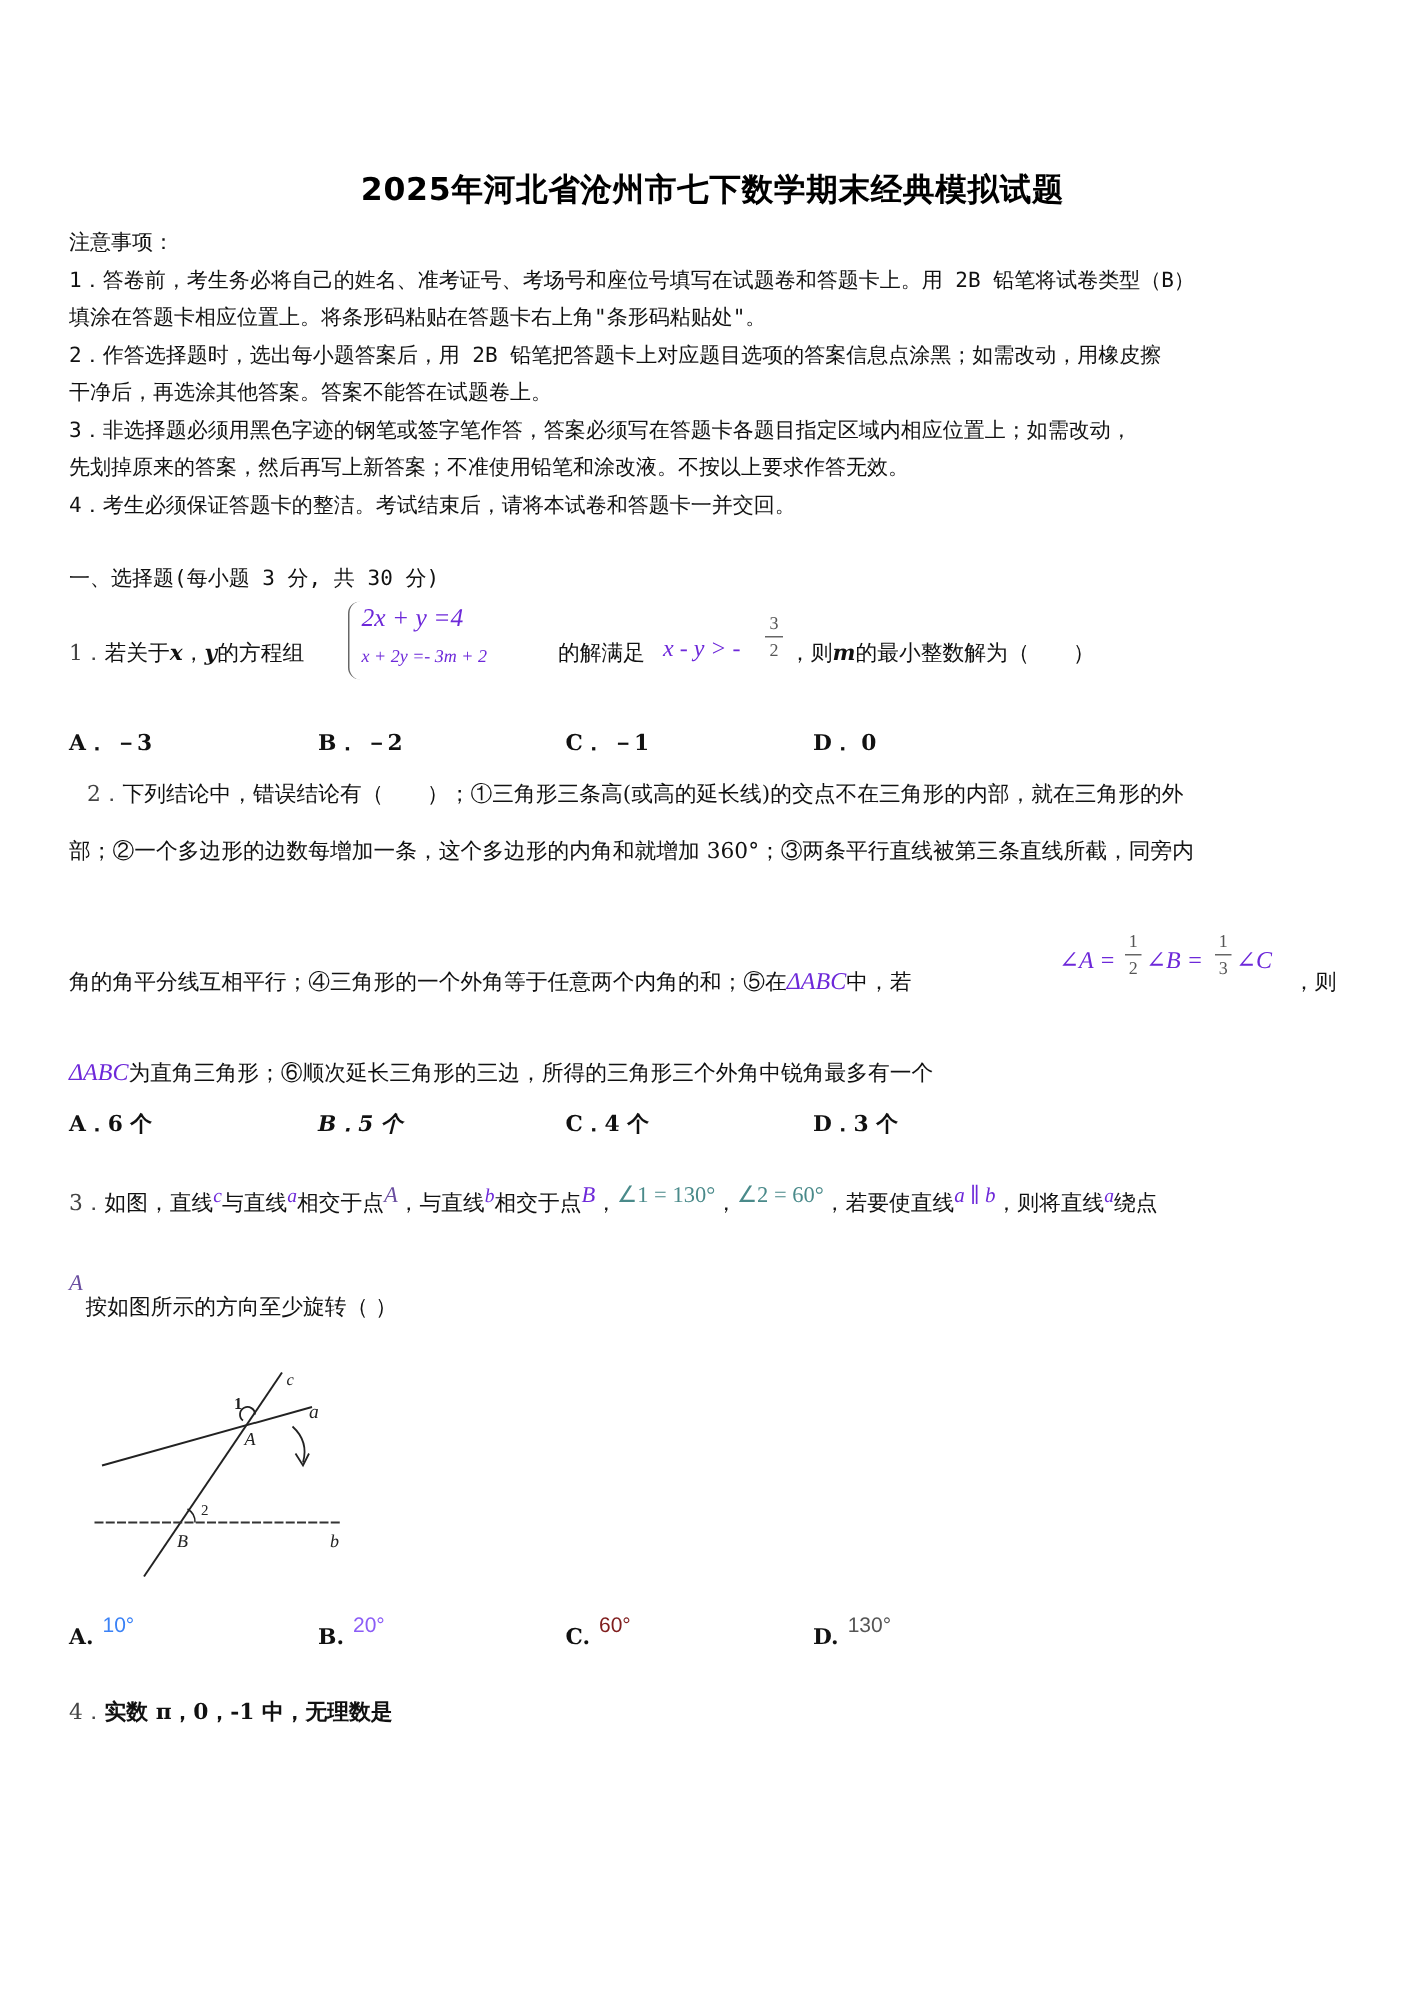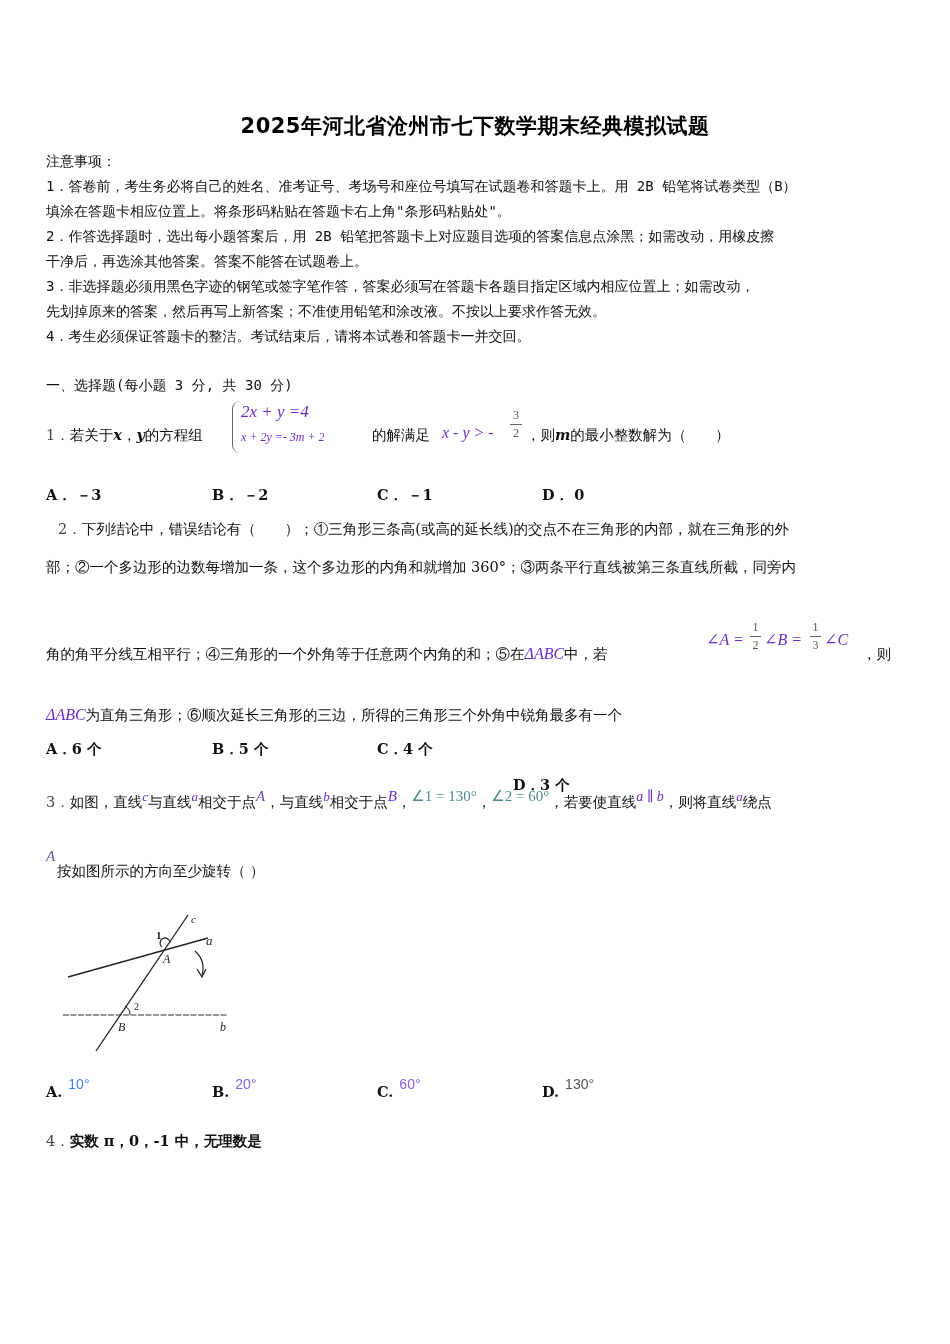--- a/index.html
+++ b/index.html
@@ -91,23 +91,23 @@
   <span>1</span><span class="bar"></span><span>3</span>
 </div>
 <div class="line math" style="left:824px; top:630px;">∠C</div>
 <div class="line" style="left:862px; top:645px;">，则</div>
 <div class="line" style="top:706px;">
   <span class="math">ΔABC</span><span>为直角三角形；⑥顺次延长三角形的三边，所得的三角形三个外角中锐角最多有一个</span>
 </div>
 
 <div class="options" style="top:740px;">
   <span class="opt" style="left:0;"><span>A．</span><span>6 个</span></span>
-  <span class="opt" style="left:166px;"><span>B．</span><span>5 个</span></span>
+  <span class="opt" style="left:166px;font-style:italic;"><span>B．</span><span>5 个</span></span>
   <span class="opt" style="left:331px;"><span>C．</span><span>4 个</span></span>
-  <span class="opt" style="left:467px;margin-top:36px;"><span>D．</span><span>3 个</span></span>
+  <span class="opt" style="left:496px;"><span>D．</span><span>3 个</span></span>
 </div>
 
 <div class="line" style="top:787px;">
   <span class="qnum">3．</span><span>如图，直线</span><sup class="math" style="font-size:13px;">c</sup><span>与直线</span><sup class="math" style="font-size:13px;">a</sup><span>相交于点</span><sup class="math" style="font-size:15px; color:#6a4ea0;">A</sup><span>，与直线</span><sup class="math" style="font-size:13px;">b</sup><span>相交于点</span><sup class="math" style="font-size:15px;">B</sup><span>，</span><sup class="math-up" style="font-size:15px; color:#4a8a8a;">∠1 = 130°</sup><span>，</span><sup class="math-up" style="font-size:15px; color:#4a8a8a;">∠2 = 60°</sup><span>，若要使直线</span><sup class="math" style="font-size:14px;">a ∥ b</sup><span>，则将直线</span><sup class="math" style="font-size:13px;">a</sup><span>绕点</span>
 </div>
 <div class="line math" style="top:848px; font-size:15px; color:#6a4ea0;">A</div>
 <div class="line" style="left:57px; top:862px;">按如图所示的方向至少旋转（  ）</div>
 
 <div class="figure">
   <svg width="185" height="150" viewBox="0 0 185 150">
@@ -130,19 +130,19 @@
     <text x="105" y="58" font-size="12" font-style="italic" fill="#222" font-family="Liberation Serif, serif">A</text>
     <text x="60" y="126" font-size="12" font-style="italic" fill="#222" font-family="Liberation Serif, serif">B</text>
     <text x="98" y="34" font-size="11" font-weight="bold" fill="#222" font-family="Liberation Serif, serif">1</text>
     <text x="76" y="105" font-size="10" fill="#222" font-family="Liberation Serif, serif">2</text>
   </svg>
 </div>
 
 <div class="options" style="top:1083px;">
   <span class="opt" style="left:0;"><span>A.</span><span class="ans-val" style="color:#3b82f6;">10°</span></span>
   <span class="opt" style="left:166px;"><span>B.</span><span class="ans-val" style="color:#8b5cf6;">20°</span></span>
-  <span class="opt" style="left:331px;"><span>C.</span><span class="ans-val" style="color:#8b5cf6;">60°</span></span>
+  <span class="opt" style="left:331px;"><span>C.</span><span class="ans-val" style="color:#7f1d1d;">60°</span></span>
   <span class="opt" style="left:496px;"><span>D.</span><span class="ans-val" style="color:#555;">130°</span></span>
 </div>
 
 <div class="line bold" style="top:1132px;">
   <span class="qnum">4．</span><span>实数 π，0，-1 中，无理数是</span>
 </div>
 
 </body></html>

